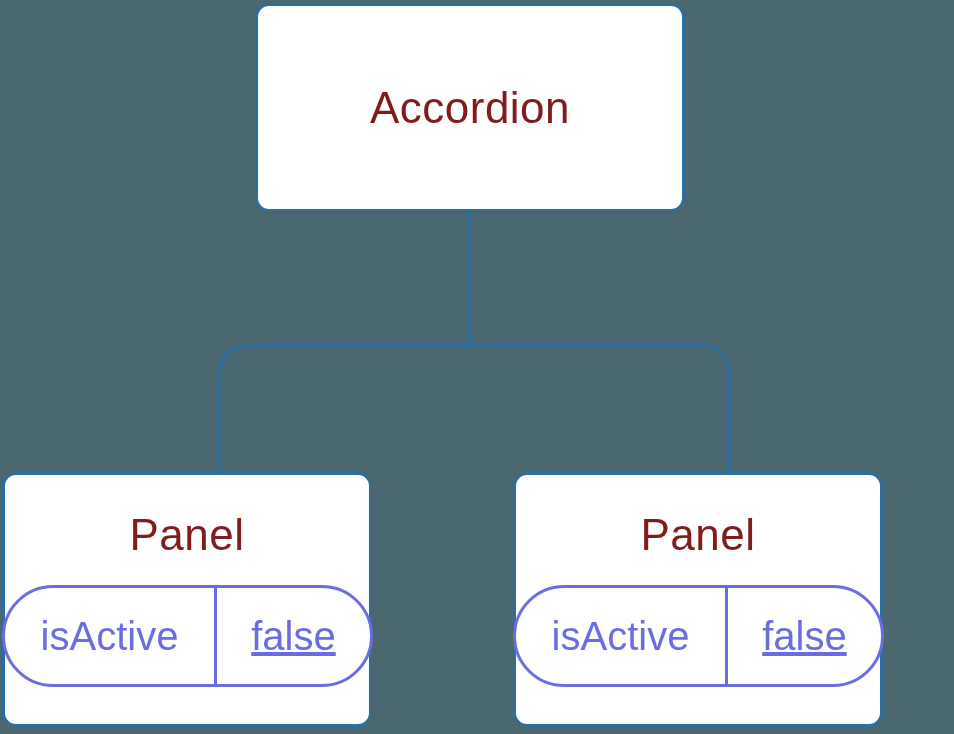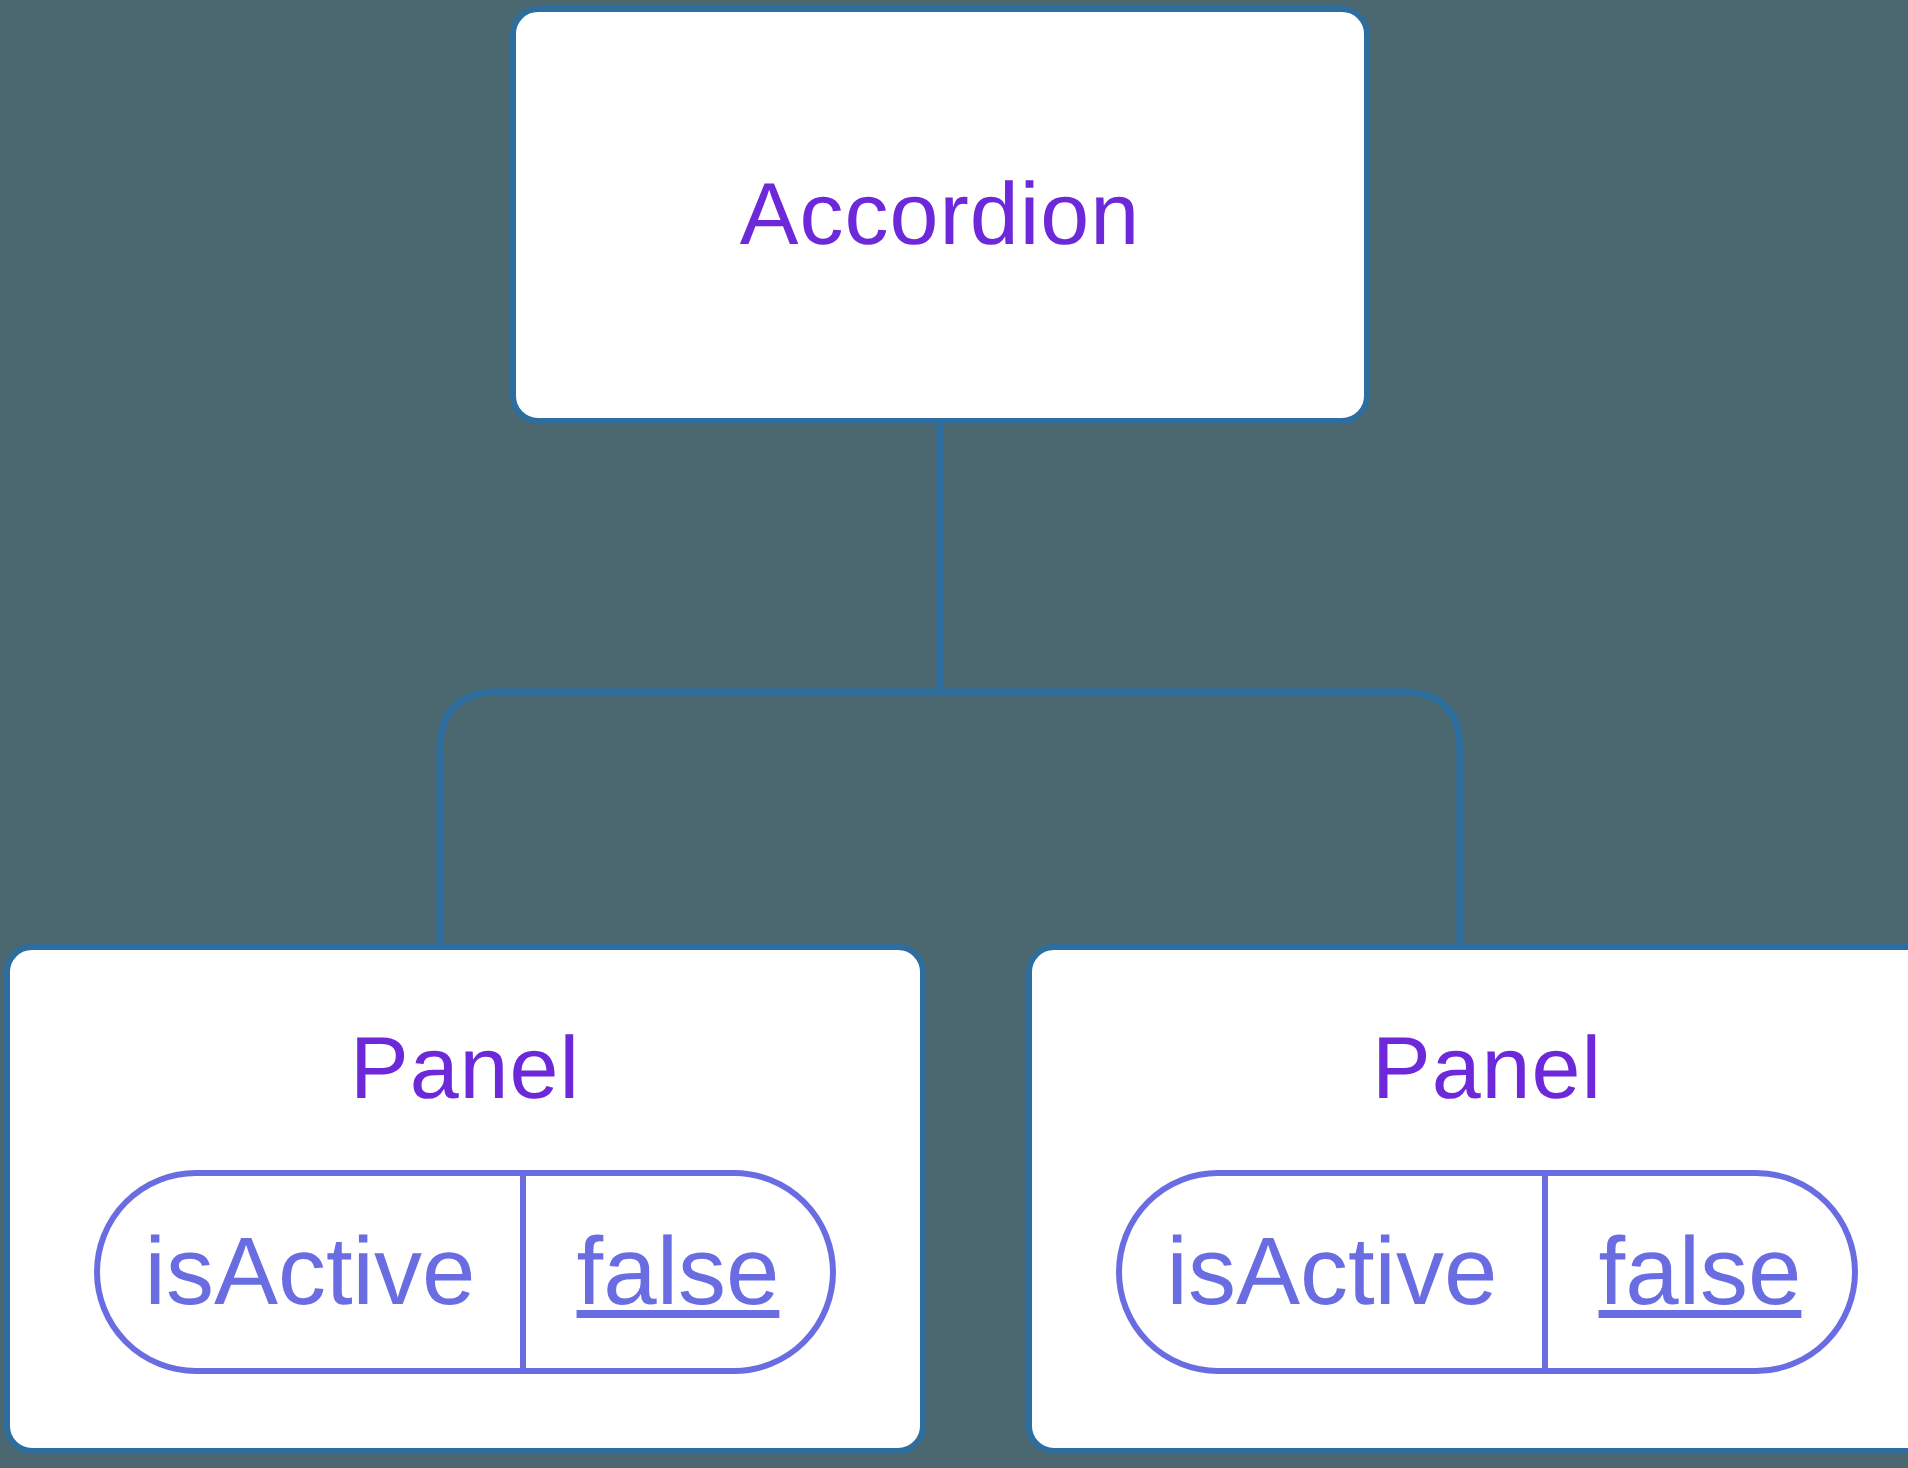--- a/index.html
+++ b/index.html
@@ -15,21 +15,21 @@
     font-family: "Liberation Sans", sans-serif;
   }
   .node {
     position: absolute;
     background: #FFFFFF;
     border: 3px solid #2D6E9E;
     border-radius: 14px;
     box-sizing: border-box;
   }
   .node-label {
-    color: #6d28d9;
+    color: #7f1d1d;
     font-size: 44px;
     font-weight: 500;
     letter-spacing: 0.5px;
   }
   .root-node {
     left: 255px;
     top: 3px;
     width: 430px;
     height: 209px;
     display: flex;
@@ -38,21 +38,21 @@
   }
   .connector {
     position: absolute;
     left: 0;
     top: 0;
     width: 954px;
     height: 734px;
     pointer-events: none;
   }
   .panel-node {
-    width: 461px;
+    width: 370px;
     height: 255px;
     top: 472px;
     display: flex;
     flex-direction: column;
     align-items: center;
   }
   .panel-left  { left: 2px; }
   .panel-right { left: 513px; }
   .panel-title {
     margin-top: 36px;
@@ -68,21 +68,21 @@
     display: flex;
     align-items: stretch;
     overflow: hidden;
     background: #FFFFFF;
   }
   .prop-cell {
     display: flex;
     align-items: center;
     justify-content: center;
     color: #6A6DE2;
-    font-size: 48px;
+    font-size: 40px;
     font-weight: 400;
   }
   .prop-name {
     flex: 58 0 0;
     border-right: 3px solid #6A6DE2;
   }
   .prop-value {
     flex: 42 0 0;
     text-decoration: underline;
   }

